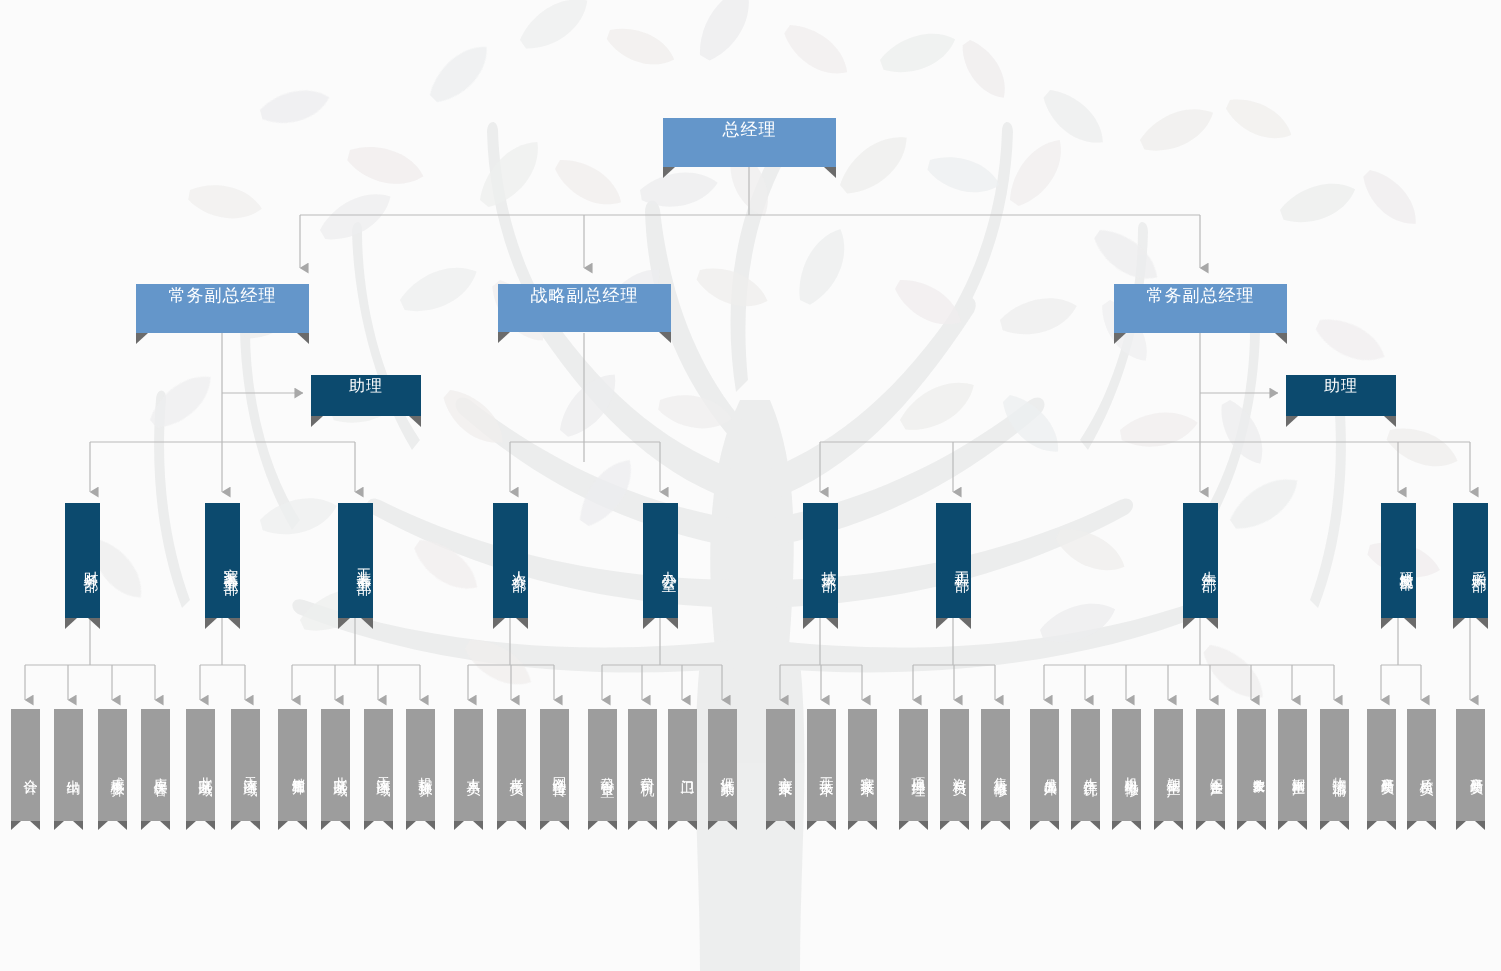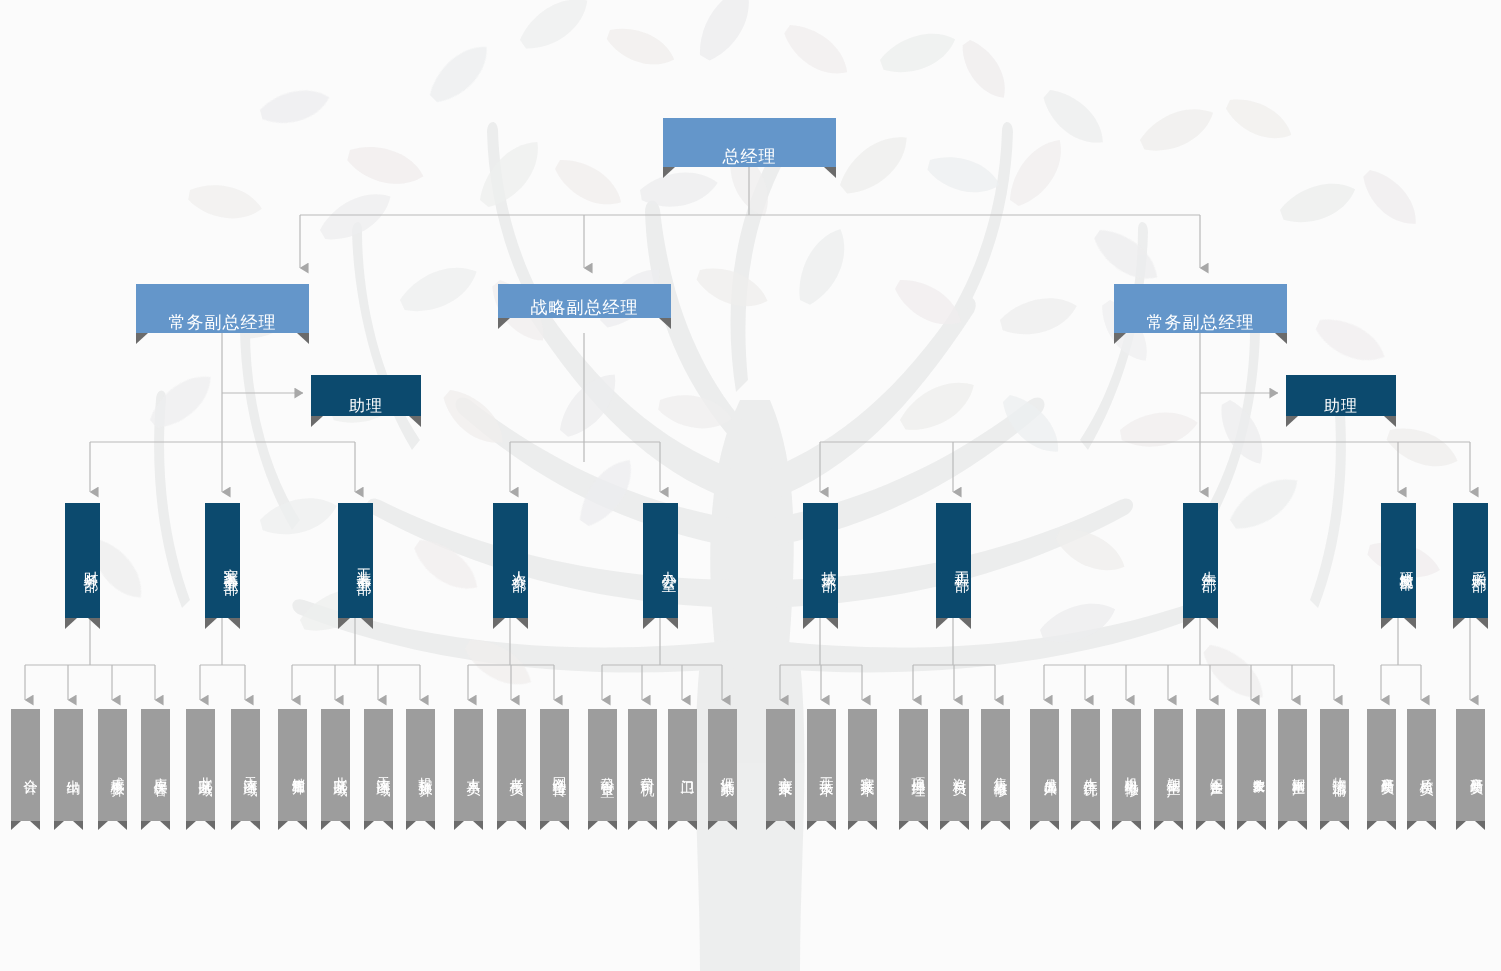--- a/index.html
+++ b/index.html
@@ -13,21 +13,21 @@
 
   
   #bg-tree{ position:absolute; left:0; top:0; width:1501px; height:971px; z-index:0; pointer-events:none; }
 
   
   #wires{ position:absolute; left:0; top:0; width:1501px; height:971px; z-index:1; pointer-events:none; }
 
   
   .node{
     position:absolute; z-index:3;
-    display:flex; align-items:flex-end; justify-content:center;
+    display:flex; align-items:flex-start; justify-content:center;
     color:#ffffff; text-align:center;
     letter-spacing:1px;
     line-height:1.32;
   }
   .node .lbl{ position:relative; z-index:2; display:block; }
 
   
   .node .notch-l, .node .notch-r{
     position:absolute; bottom:-11px; width:12px; height:11px; z-index:1;
   }
@@ -378,21 +378,21 @@
     <span class="notch-l"></span>
     <span class="notch-r"></span>
   </div>
 
   <div class="node blue h-node" style="left:136px; top:284px; width:173px; height:49px;">
     <span class="lbl">常务副总经理</span>
     <span class="notch-l"></span>
     <span class="notch-r"></span>
   </div>
 
-  <div class="node blue h-node" style="left:498px; top:284px; width:173px; height:34px;">
+  <div class="node blue h-node" style="left:498px; top:284px; width:173px; height:48px;">
     <span class="lbl">战略副总经理</span>
     <span class="notch-l"></span>
     <span class="notch-r"></span>
   </div>
 
   <div class="node blue h-node" style="left:1114px; top:284px; width:173px; height:49px;">
     <span class="lbl">常务副总经理</span>
     <span class="notch-l"></span>
     <span class="notch-r"></span>
   </div>

